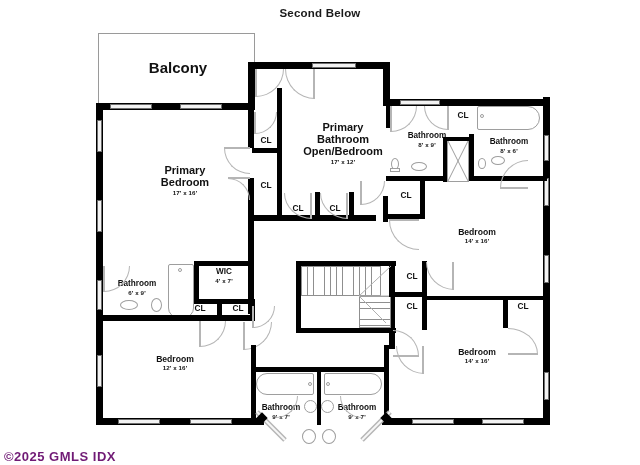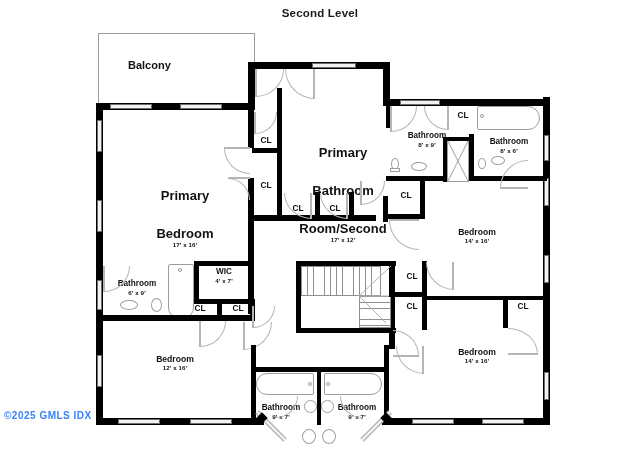--- a/index.html
+++ b/index.html
@@ -28,24 +28,24 @@
     text-align: center;
     font-size: 11.5px;
     font-weight: bold;
     color: #1a1a1a;
     letter-spacing: .2px;
   }
   
   #watermark {
     position: absolute;
     left: 4px;
-    top: 410px;
-    font-size: 10px;
-    font-weight: bold;
-    color: #3b82f6;
+    top: 449px;
+    font-size: 13px;
+    font-weight: bold;
+    color: #701a75;
     letter-spacing: .5px;
     font-family: "Liberation Sans", sans-serif;
   }
   
   .wall {
     position: absolute;
     background: #000000;
   }
   .thinwall {
     position: absolute;
@@ -73,36 +73,37 @@
     font-weight: bold;
     display: block;
   }
   .room .dim {
     font-size: 6.2px;
     font-weight: bold;
     display: block;
     margin-top: 1px;
     letter-spacing: .1px;
   }
-  .room.big .nm { font-size: 13px; margin-top: 24px; }
+  .room.big .nm { font-size: 11px; }
   .room.small .nm { font-size: 8.2px; }
   
   .cl {
     position: absolute;
     font-size: 8.4px;
     font-weight: bold;
     color: #111111;
     text-align: center;
     white-space: nowrap;
   }
   .balcony-label {
     position: absolute;
-    font-size: 11px;
+    font-size: 15px;
     font-weight: bold;
     color: #111111;
+    text-align: center;
     white-space: nowrap;
   }
   
   .swing {
     position: absolute;
     border: 1px solid #b5b5b5;
     box-sizing: border-box;
     background: transparent;
   }
   .sw-br { border-radius: 0 0 100% 0; border-top: none; border-left: none; }
@@ -152,21 +153,21 @@
     border: 1px solid #9e9e9e;
     box-sizing: border-box;
     background: transparent;
   }
 </style>
 </head>
 <body>
 
 <div id="plan-root">
 
-  <div id="plan-title">Second Level</div>
+  <div id="plan-title">Second Below</div>
 
   <div class="thinwall" style="left:98px; top:33px; width:157px; height:72px;"></div>
   <div class="balcony-label" style="left:128px; top:59px; width:100px;">Balcony</div>
 
   <div class="wall" style="left:96px; top:103px; width:7px; height:322px;"></div>
 
   <div class="wall" style="left:543px; top:97px; width:7px; height:328px;"></div>
 
   <div class="wall" style="left:96px; top:418px; width:168px; height:7px;"></div>
 
@@ -213,21 +214,21 @@
   <div class="wall" style="left:248px; top:200px; width:6px; height:114px;"></div>
 
   <div class="wall" style="left:96px; top:315px; width:158px; height:6px;"></div>
 
   <div class="swing sw-bl" style="left:224px; top:148px; width:26px; height:26px;"></div>
   <div class="leaf" style="left:224px; top:147px; width:26px; height:1.5px;"></div>
 
   <div class="room big" style="left:285px; top:122px; width:116px;">
     <span class="nm">Primary</span>
     <span class="nm">Bathroom</span>
-    <span class="nm">Room/Second</span>
+    <span class="nm">Open/Bedroom</span>
     <span class="dim">17' x 12'</span>
   </div>
 
   <div class="swing sw-br" style="left:256px; top:69px; width:28px; height:28px;"></div>
   <div class="leaf" style="left:255px; top:69px; width:1.5px; height:28px;"></div>
   <div class="swing sw-bl" style="left:285px; top:69px; width:30px; height:30px;"></div>
   <div class="leaf" style="left:313px; top:69px; width:1.5px; height:30px;"></div>
 
   <div class="wall" style="left:277px; top:88px; width:5px; height:58px;"></div>
   <div class="wall" style="left:277px; top:146px; width:5px; height:72px;"></div>

